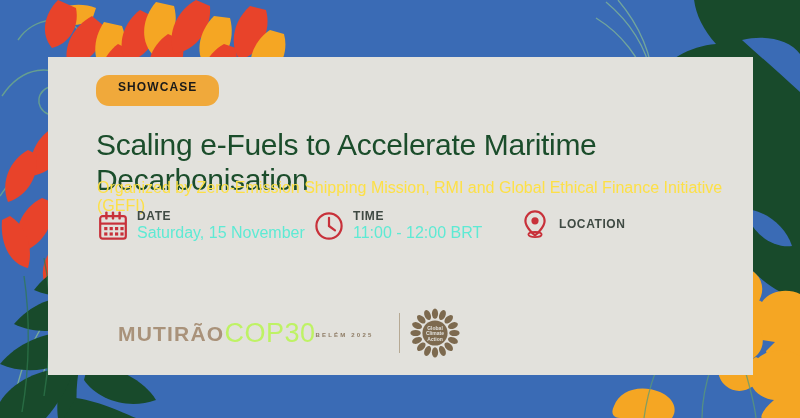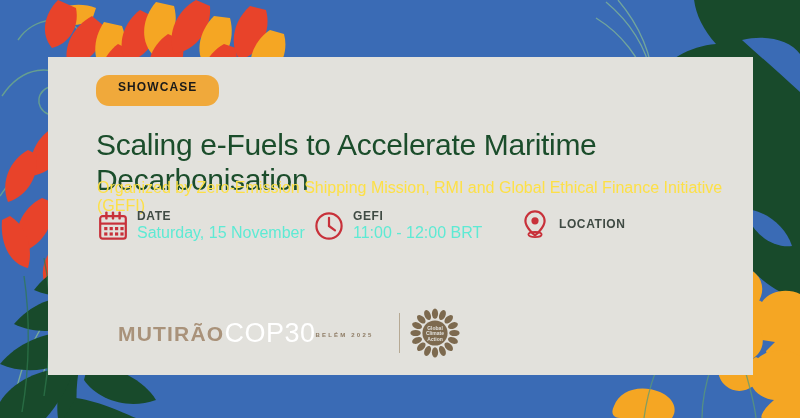--- a/index.html
+++ b/index.html
@@ -132,21 +132,21 @@
     align-items: center;
     line-height: 1;
   }
   #cop-mutirao {
     color: #A9927A;
     font-size: 21px;
     font-weight: bold;
     letter-spacing: 1.2px;
   }
   #cop-cop30 {
-    color: #ffffff;
+    color: #bef264;
     font-size: 27px;
     letter-spacing: 0.5px;
     margin-top: 1px;
   }
   #cop-belem {
     color: #8D7A63;
     font-size: 6px;
     font-weight: bold;
     letter-spacing: 2.2px;
     margin-top: 4px;
@@ -322,21 +322,21 @@
         </div>
       </div>
 
       <div class="info-item time">
         <svg class="info-icon" viewBox="0 0 30 30" xmlns="http://www.w3.org/2000/svg">
           <circle cx="15" cy="15" r="12.6" fill="none" stroke="#C8313A" stroke-width="2.2"></circle>
           <line x1="15" y1="15" x2="15" y2="6.8" stroke="#C8313A" stroke-width="2.2" stroke-linecap="round"></line>
           <line x1="15" y1="15" x2="21" y2="19.4" stroke="#C8313A" stroke-width="2.2" stroke-linecap="round"></line>
         </svg>
         <div class="info-text">
-          <div class="info-label">GEFI</div>
+          <div class="info-label">TIME</div>
           <div class="info-value">11:00 - 12:00 BRT</div>
         </div>
       </div>
 
       <div class="info-item location">
         <svg class="info-icon" viewBox="0 0 30 30" xmlns="http://www.w3.org/2000/svg">
           <path d="M15 2.4 C 9.6 2.4, 5.4 6.6, 5.4 12 C 5.4 18.6, 15 26.4, 15 26.4
                    C 15 26.4, 24.6 18.6, 24.6 12 C 24.6 6.6, 20.4 2.4, 15 2.4 Z" fill="none" stroke="#C8313A" stroke-width="2.2"></path>
           <circle cx="15" cy="11.8" r="3.6" fill="#C8313A"></circle>
           <ellipse cx="15" cy="25.6" rx="6.6" ry="2.6" fill="none" stroke="#C8313A" stroke-width="1.8"></ellipse>

